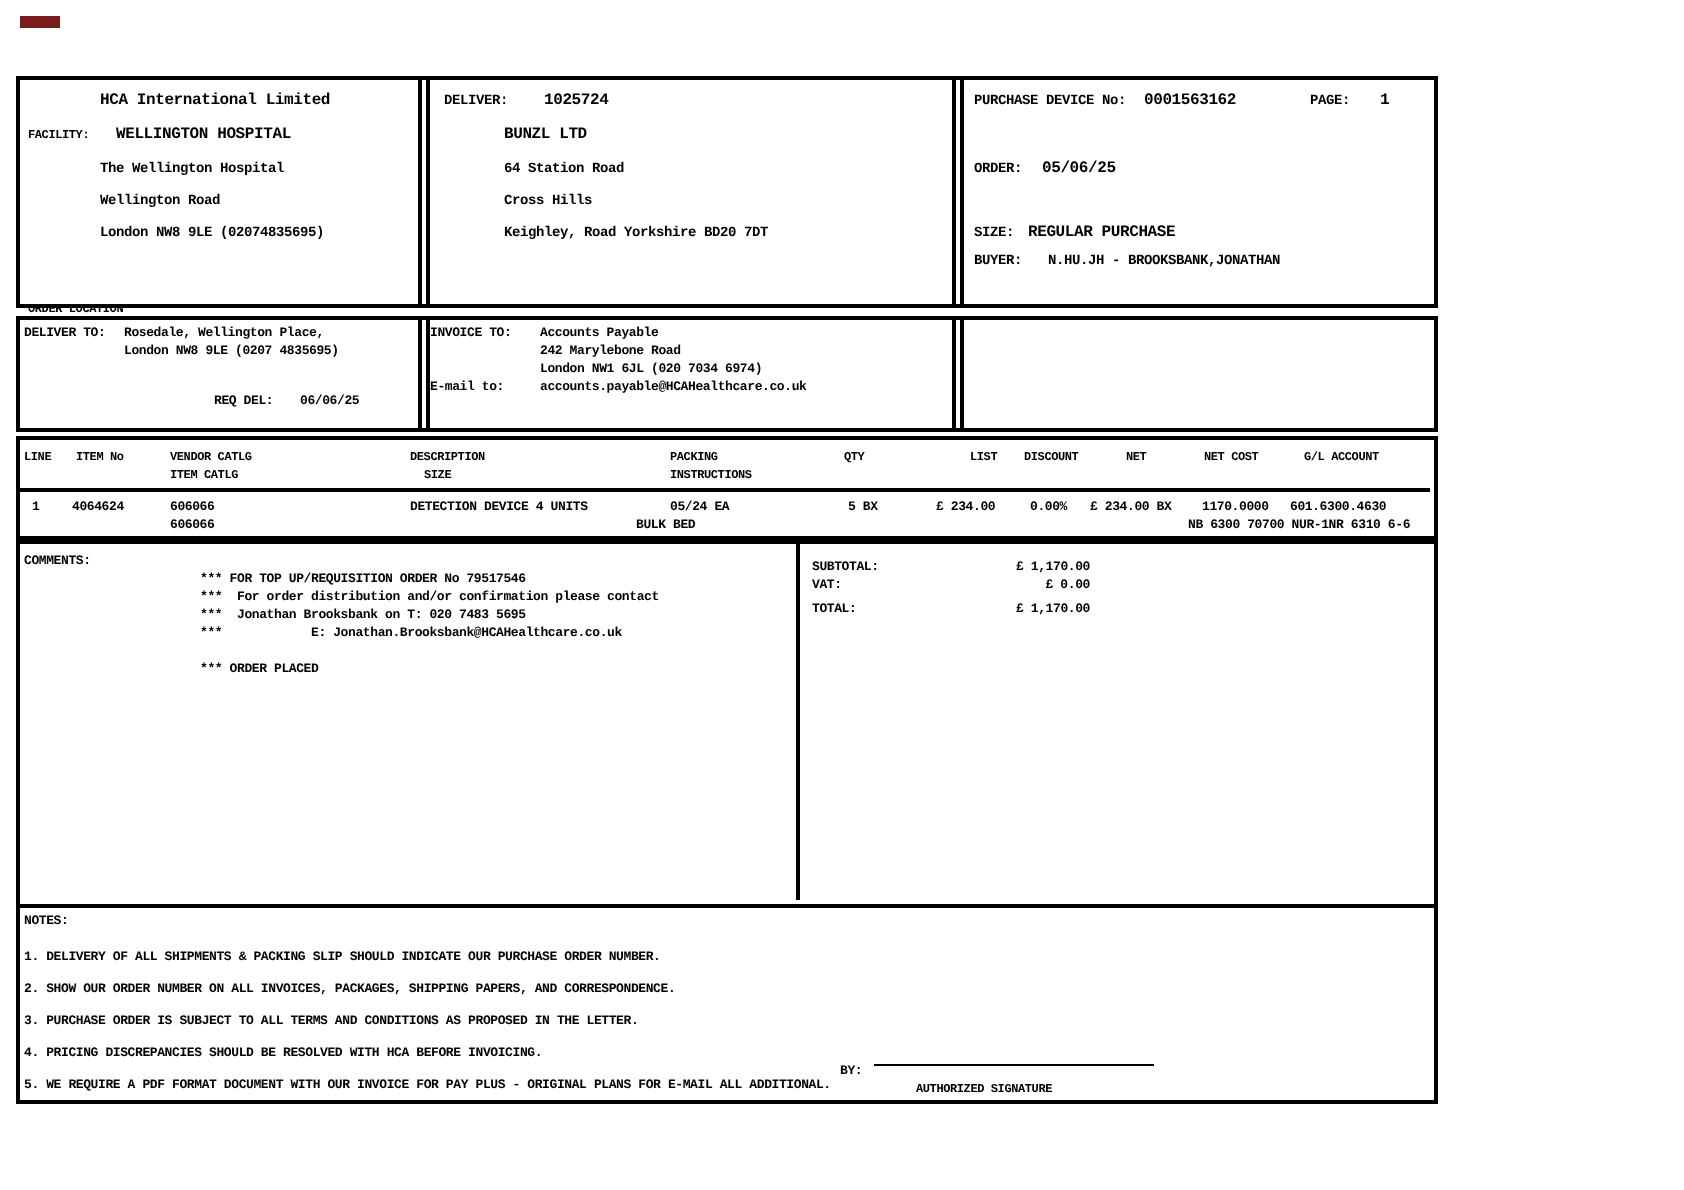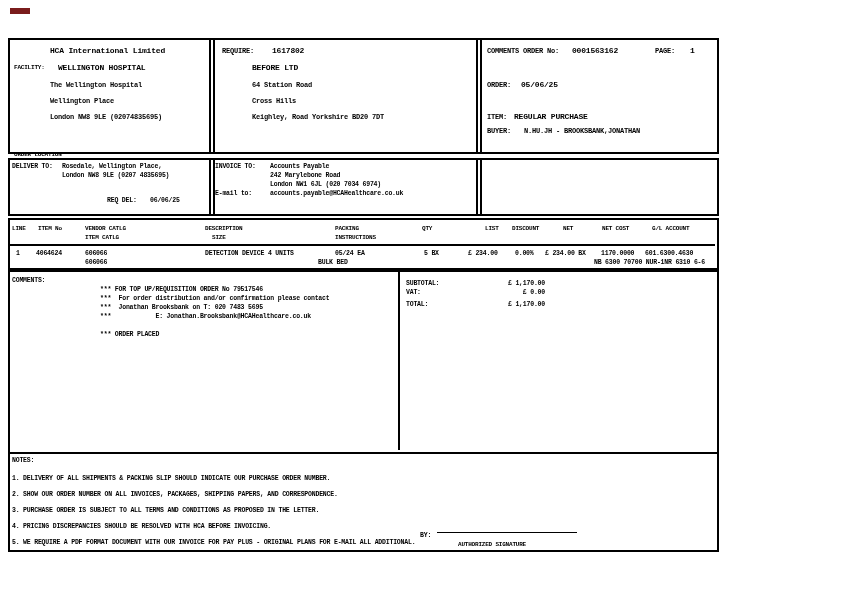--- a/index.html
+++ b/index.html
@@ -25,38 +25,38 @@
   <div class="smudge"></div>
 
   <div class="box" style="left:8px;top:38px;width:203px;height:112px"></div>
   <div class="box" style="left:209px;top:38px;width:269px;height:112px"></div>
   <div class="box" style="left:476px;top:38px;width:239px;height:112px"></div>
 
   <span class="t t8" style="left:50px;top:47px">HCA International Limited</span>
   <span class="t t6" style="left:14px;top:65px">FACILITY:</span>
   <span class="t t8" style="left:58px;top:64px">WELLINGTON HOSPITAL</span>
   <span class="t t7" style="left:50px;top:82px">The Wellington Hospital</span>
-  <span class="t t7" style="left:50px;top:98px">Wellington Place</span>
+  <span class="t t7" style="left:50px;top:98px">Wellington Road</span>
   <span class="t t7" style="left:50px;top:114px">London NW8 9LE (02074835695)</span>
   <span class="t t6" style="left:14px;top:152px">ORDER LOCATION</span>
 
-  <span class="t t7" style="left:222px;top:48px">REQUIRE:</span>
-  <span class="t t8" style="left:272px;top:47px">1617802</span>
-  <span class="t t8" style="left:252px;top:64px">BEFORE LTD</span>
+  <span class="t t7" style="left:222px;top:48px">DELIVER:</span>
+  <span class="t t8" style="left:272px;top:47px">1025724</span>
+  <span class="t t8" style="left:252px;top:64px">BUNZL LTD</span>
   <span class="t t7" style="left:252px;top:82px">64 Station Road</span>
   <span class="t t7" style="left:252px;top:98px">Cross Hills</span>
   <span class="t t7" style="left:252px;top:114px">Keighley, Road Yorkshire BD20 7DT</span>
 
-  <span class="t t7" style="left:487px;top:48px">COMMENTS ORDER No:</span>
+  <span class="t t7" style="left:487px;top:48px">PURCHASE DEVICE No:</span>
   <span class="t t8" style="left:572px;top:47px">0001563162</span>
   <span class="t t7" style="left:655px;top:48px">PAGE:</span>
   <span class="t t8" style="left:690px;top:47px">1</span>
   <span class="t t7" style="left:487px;top:82px">ORDER:</span>
   <span class="t t8" style="left:521px;top:81px">05/06/25</span>
-  <span class="t t7" style="left:487px;top:114px">ITEM:</span>
+  <span class="t t7" style="left:487px;top:114px">SIZE:</span>
   <span class="t t8" style="left:514px;top:113px">REGULAR PURCHASE</span>
   <span class="t t7" style="left:487px;top:128px">BUYER:</span>
   <span class="t t7" style="left:524px;top:128px">N.HU.JH - BROOKSBANK,JONATHAN</span>
 
   <div class="box" style="left:8px;top:158px;width:203px;height:54px"></div>
   <div class="box" style="left:209px;top:158px;width:269px;height:54px"></div>
   <div class="box" style="left:476px;top:158px;width:239px;height:54px"></div>
 
   <span class="t t65" style="left:12px;top:164px">DELIVER TO:</span>
   <span class="t t65" style="left:62px;top:164px">Rosedale, Wellington Place,</span>

